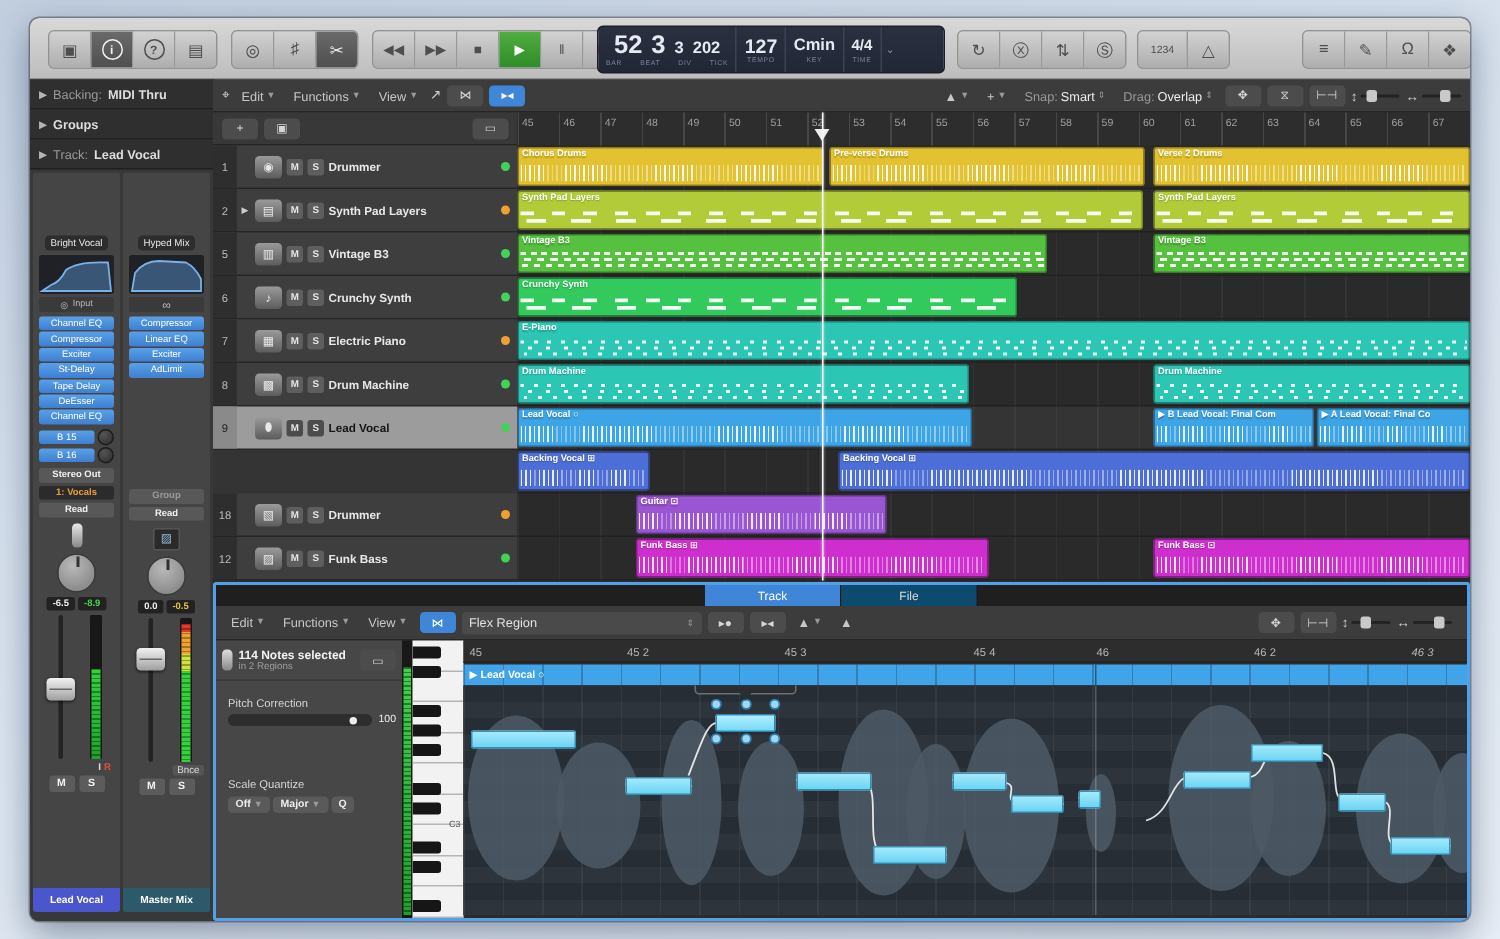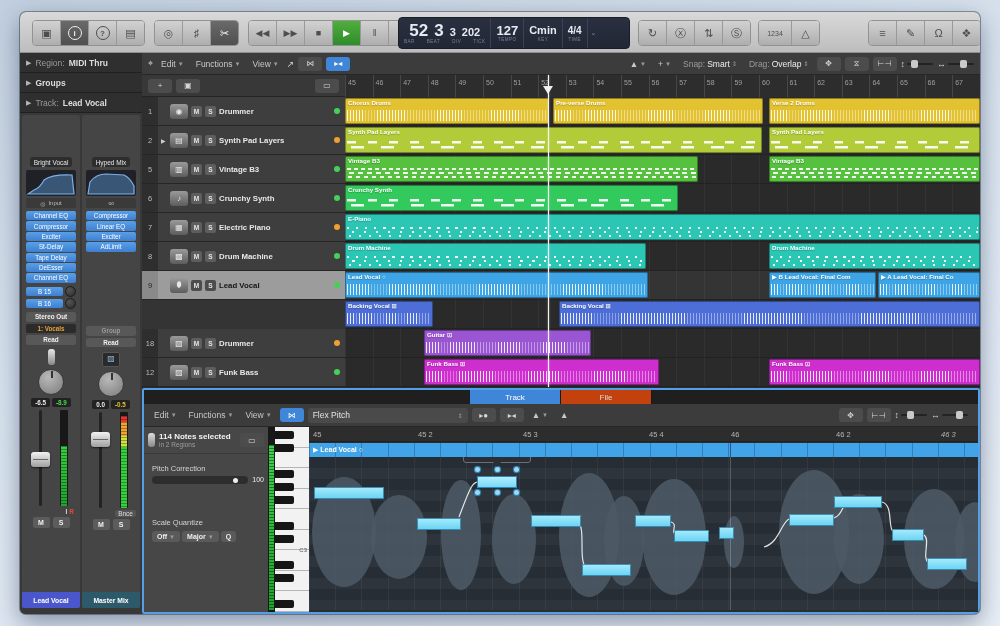--- a/index.html
+++ b/index.html
@@ -139,21 +139,21 @@
     repeating-linear-gradient(90deg,#fff 0 2.5px,transparent 2.5px 10px) 2px 9px/100% 2px no-repeat;}
   #playhead{left:528px;top:63px;width:1px;height:312px;background:#f5f5f5;box-shadow:0 0 2px rgba(255,255,255,.7);}
   #ph-marker{left:523px;top:74px;width:0;height:0;border-left:5.5px solid transparent;
     border-right:5.5px solid transparent;border-top:8px solid #eee;}
   
   #editor{left:122px;top:376px;width:838px;height:226px;background:#2c2c2c;
     border:2px solid #54a0e8;box-sizing:border-box;border-radius:2px;}
   #etabs{position:absolute;left:0;top:0;width:100%;height:14px;background:#1f1f1f;display:flex;
     justify-content:center;}
   .etab{width:90px;display:flex;align-items:center;justify-content:center;font-size:8px;color:#ddd;
-    background:#c2410c;border-right:1px solid #1a1a1a;}
+    background:#0c4a6e;border-right:1px solid #1a1a1a;}
   .etab.sel{background:#3f86d8;color:#fff;}
   #etoolbar{position:absolute;left:0;top:14px;width:100%;height:23px;background:#3c3c3c;
     border-bottom:1px solid #262626;display:flex;align-items:center;gap:4px;padding:0 6px;
     box-sizing:border-box;color:#c8c8c8;font-size:8.5px;}
   .drop{height:15px;background:#4a4a4a;border-radius:3px;display:flex;align-items:center;
     padding:0 5px;gap:4px;color:#e2e2e2;}
   #epanel{position:absolute;left:0;top:37px;width:124px;height:185px;background:#474747;
     border-right:1px solid #2a2a2a;color:#d9d9d9;}
   #epanel .hdr{display:flex;align-items:center;gap:4px;padding:5px 4px;border-bottom:1px solid #3a3a3a;}
   #epanel .mic{width:7px;height:14px;border-radius:3px;background:linear-gradient(#ddd,#888);}
@@ -276,21 +276,21 @@
           <div class="tb-btn">≡</div>
           <div class="tb-btn">✎</div>
           <div class="tb-btn">Ω</div>
           <div class="tb-btn">❖</div>
         </div>
   </div>
 
   <div class="abs" id="inspector">
     <div class="insp-row">
       <span class="dis">▶</span>
-      <span class="dim">Region:</span>
+      <span class="dim">Backing:</span>
       <span>MIDI Thru</span>
     </div>
     <div class="insp-row">
       <span class="dis">▶</span>
       <span>Groups</span>
     </div>
     <div class="insp-row">
       <span class="dis">▶</span>
       <span class="dim">Track:</span>
       <span>Lead Vocal</span>
@@ -667,21 +667,21 @@
       <span class="menu-item">
             <span>Functions</span>
             <span class="chev">▼</span>
           </span>
       <span class="menu-item">
             <span>View</span>
             <span class="chev">▼</span>
           </span>
       <span class="mini-btn blue">⋈</span>
       <span class="drop" style="width:150px;justify-content:space-between">
-        <span>Flex Pitch</span>
+        <span>Flex Region</span>
             <span class="chev">⇕</span>
           </span>
       <span class="mini-btn">▸●</span>
       <span class="mini-btn">▸◂</span>
       <span class="menu-item">
             <span>▲</span>
             <span class="chev">▼</span>
           </span>
       <span class="menu-item">
             <span>▲</span>

